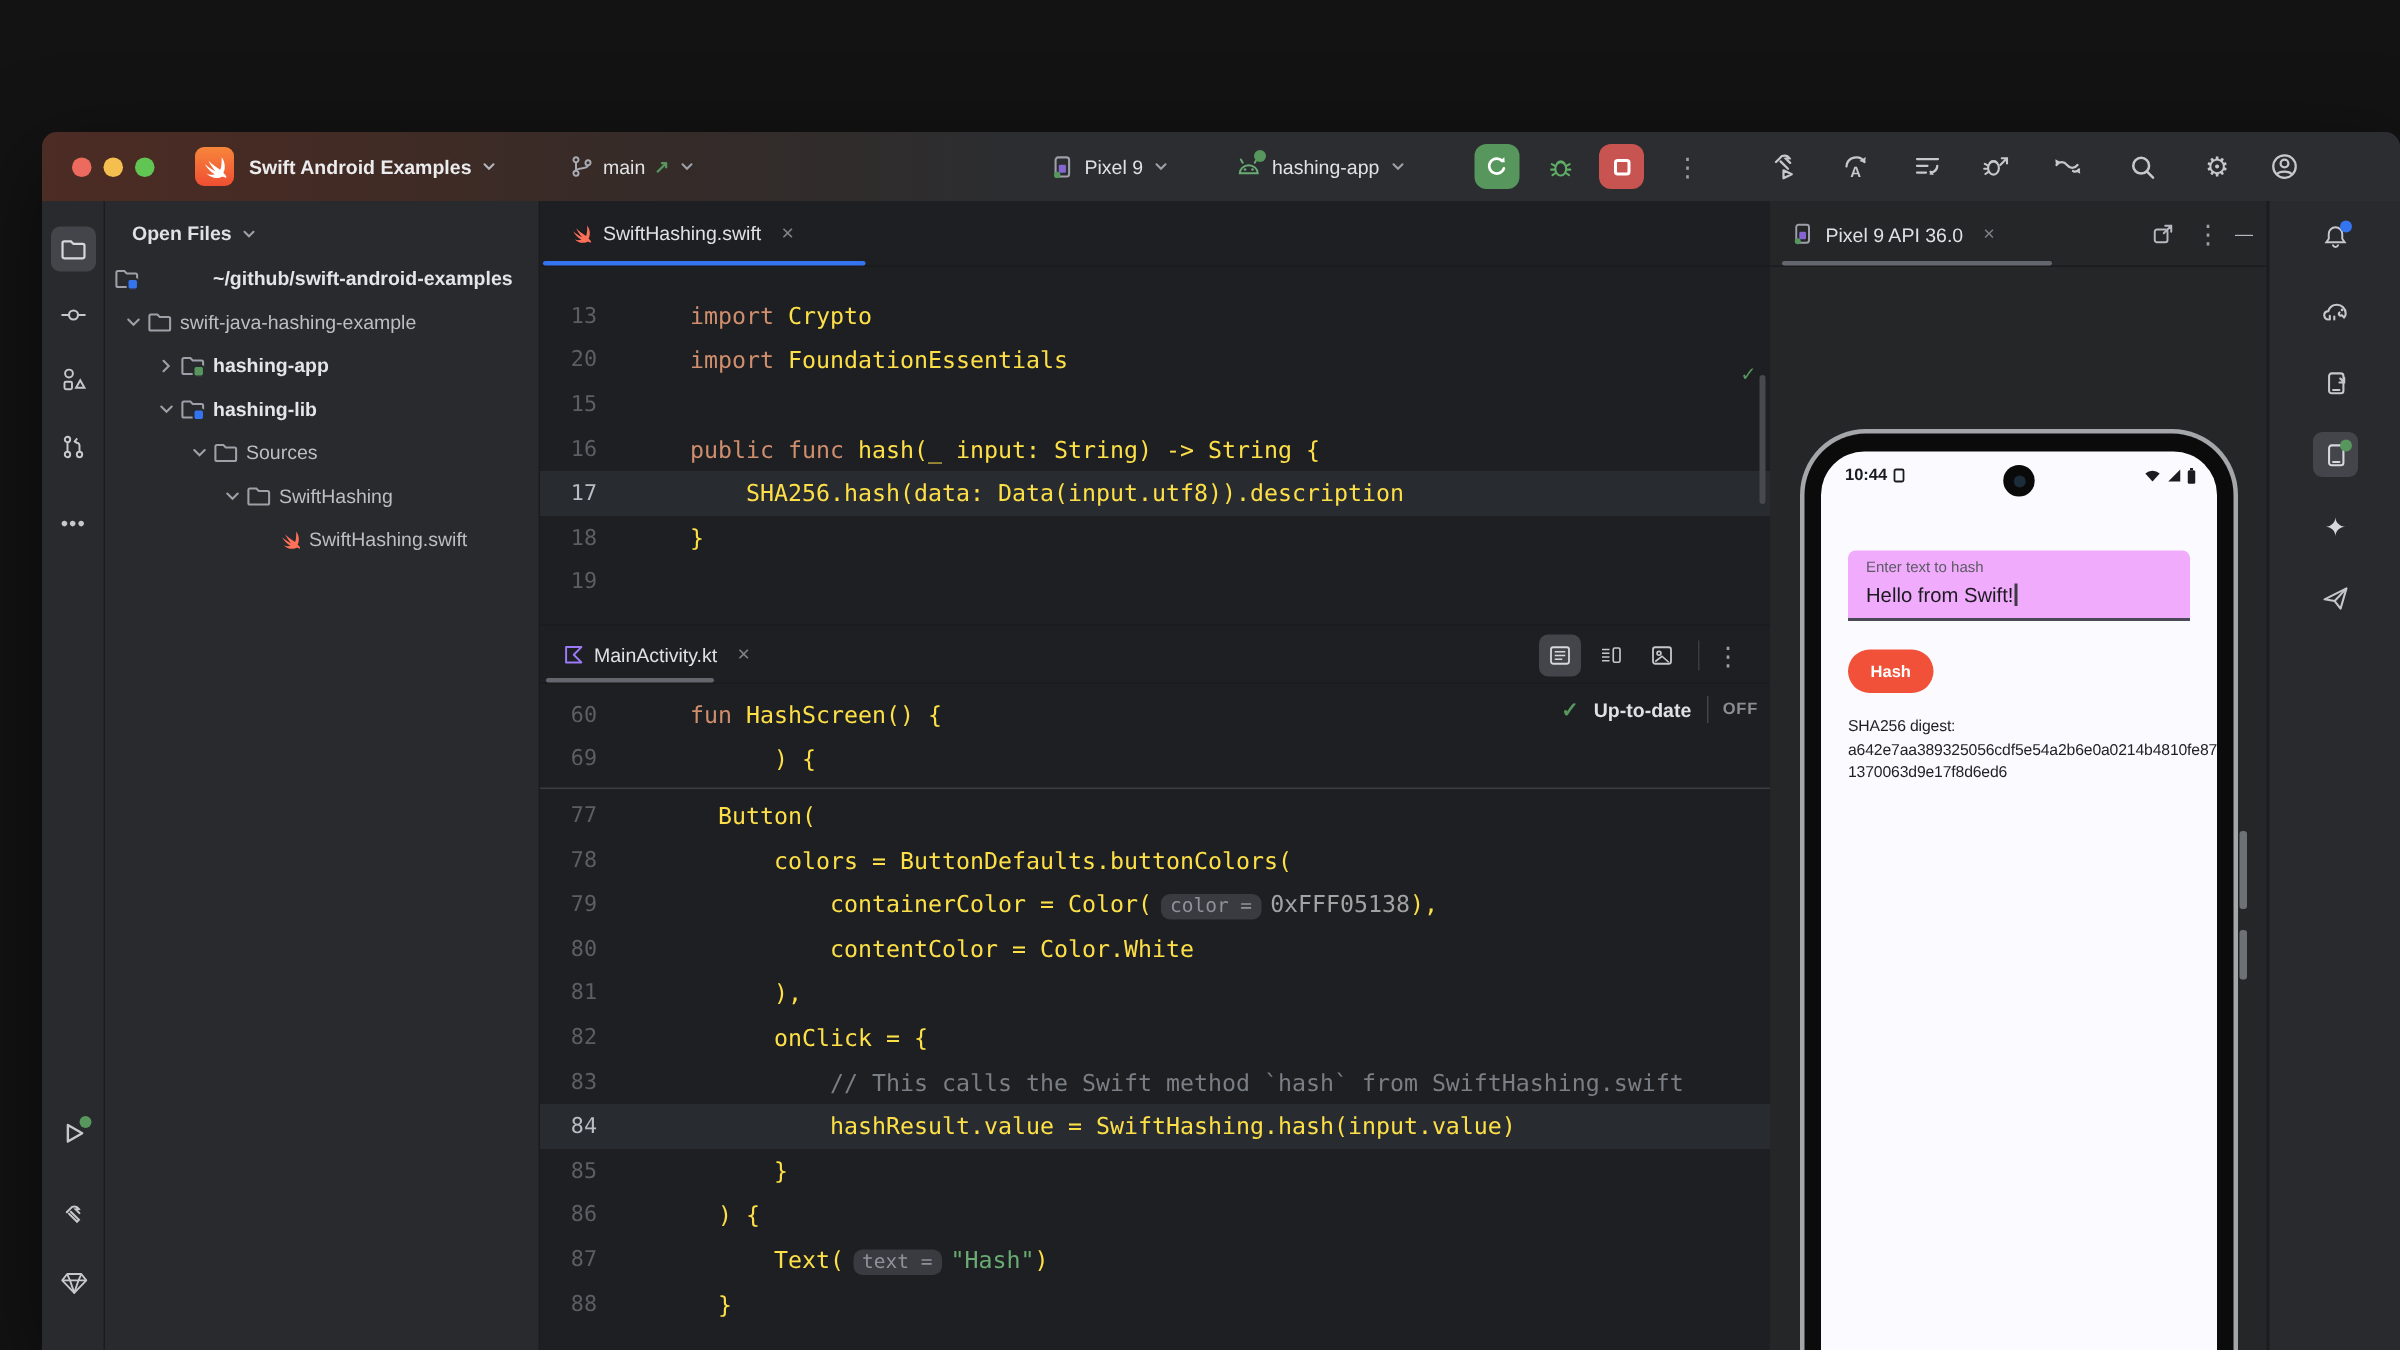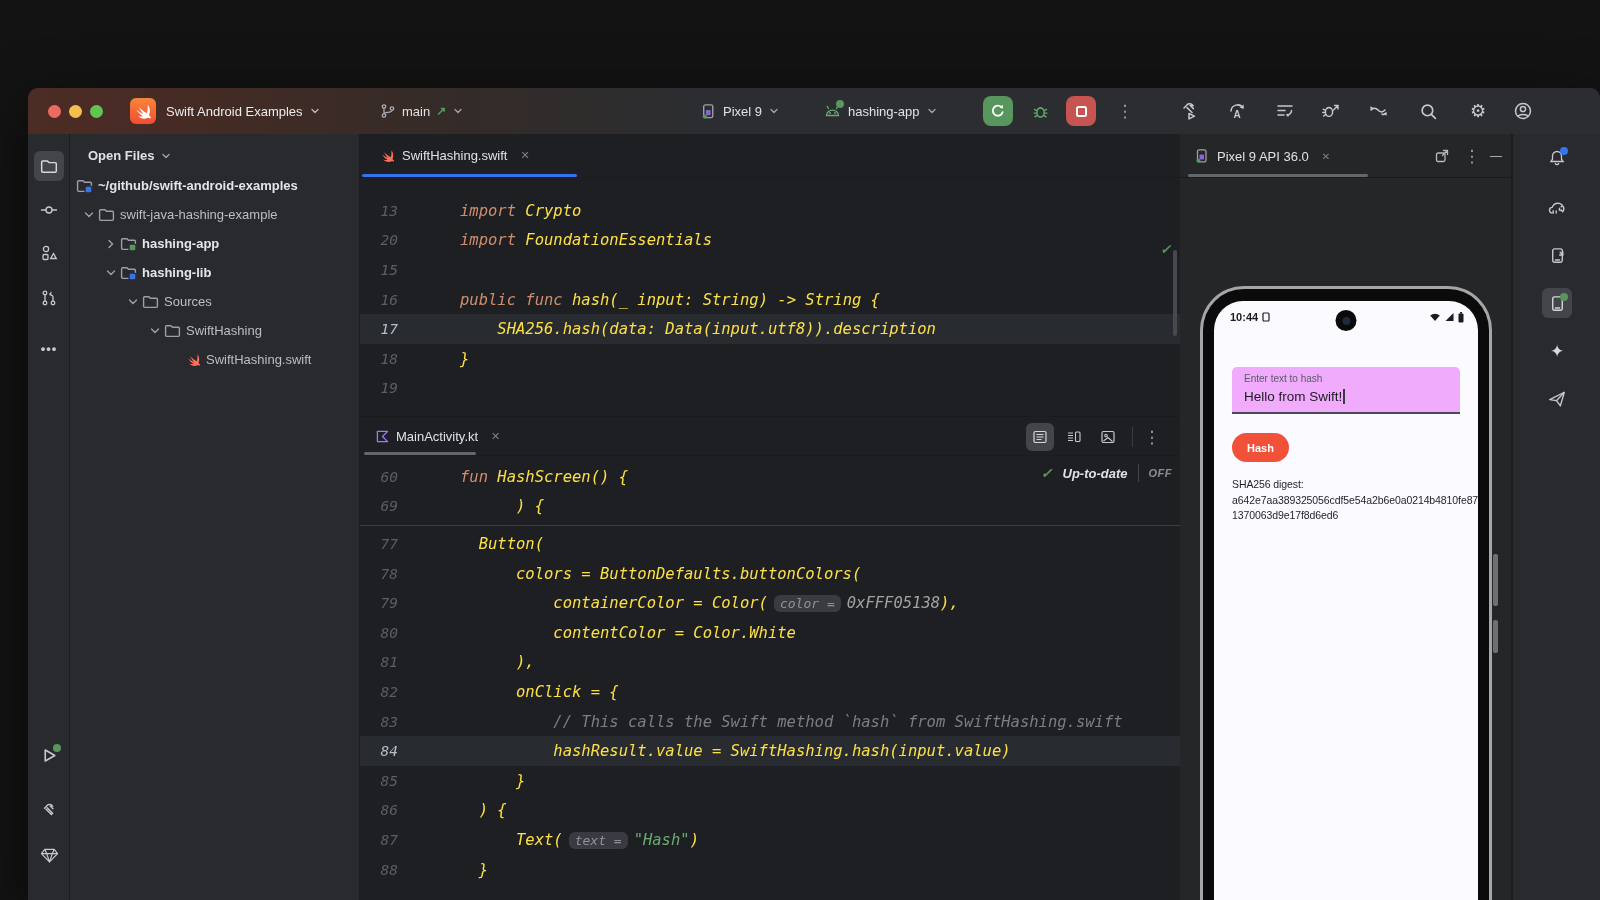--- a/index.html
+++ b/index.html
@@ -9,21 +9,21 @@
 
   
   .titlebar { position:absolute; left:0; top:0; right:0; height:46px;
     background:linear-gradient(90deg,#4c2c24 0%,#452b24 10%,#352b28 26%,#2b2d30 42%,#2b2d30 100%); }
   .traffic { position:absolute; left:20px; top:17px; display:flex; gap:8px; }
   .traffic span { width:13px; height:13px; border-radius:50%; display:block; }
   .t-red{background:#ed6a5e} .t-yellow{background:#f5bf4f} .t-green{background:#61c554}
   .app-icon { position:absolute; left:102px; top:10px; width:26px; height:26px; border-radius:6px;
     background:linear-gradient(180deg,#f7863b,#ef4e33); display:flex; align-items:center; justify-content:center; }
   .tb-group { position:absolute; top:0; height:46px; display:flex; align-items:center; gap:6px; color:#dfe1e5; font-size:13px; }
-  .tb-bold { font-weight:normal; color:#ebecee; }
+  .tb-bold { font-weight:bold; color:#ebecee; }
   .chev { display:inline-flex; }
   .green-arrow { color:#57965c; font-weight:bold; font-size:12px; }
   .sq-btn { position:absolute; top:8px; width:30px; height:30px; border-radius:8px; display:flex; align-items:center; justify-content:center; }
   .run-btn { background:#57965c; }
   .stop-btn { background:#c75450; }
   .stop-inner { width:11px; height:11px; border:2px solid #fff; border-radius:2.5px; }
   .kebab { color:#9da0a8; font-size:17px; line-height:1; }
   .tb-icon { position:absolute; top:10px; width:26px; height:26px; display:flex; align-items:center; justify-content:center; color:#c6c8cd; }
   .glyph18 { font-size:18px; color:#c6c8cd; line-height:1; }
 
@@ -44,21 +44,21 @@
   
   .editor-col { position:absolute; left:332px; top:46px; bottom:0; width:820px; background:#1e1f22; }
   .tabbar { position:absolute; left:0; right:0; height:44px; border-bottom:1px solid #1a1b1d; }
   .tabbar1 { top:0; }
   .tabbar2 { top:282px; height:40px; border-top:1px solid #1a1b1d; }
   .tab { position:absolute; left:0; top:0; bottom:0; display:flex; align-items:center; gap:7px; padding:0 14px 0 20px; color:#dfe1e5; font-size:13px; }
   .tab .close { color:#7e8086; font-size:11px; margin-left:6px; }
   .underline { position:absolute; bottom:0; height:3px; border-radius:2px; }
   .u-blue { left:2px; width:215px; background:#3574f0; }
   .u-gray2 { left:4px; width:112px; background:#63666d; }
-  .editor { position:absolute; left:0; right:0; font-family:"DejaVu Sans Mono", monospace; font-size:15.5px; color:#bcbec4; overflow:hidden;font-style:italic; }
+  .editor { position:absolute; left:0; right:0; font-family:"DejaVu Sans Mono", monospace; font-size:15.5px; color:#bcbec4; overflow:hidden; }
   .editor1 { top:44px; height:238px; padding-top:18px; }
   .editor2 { top:322px; bottom:0; padding-top:6px; }
   .code-line { height:29.6px; display:flex; align-items:center; white-space:pre; }
   .code-line.hl { background:#282b30; }
   .ln { width:38px; padding-left:12px; text-align:right; color:#5b5e64; flex:none; font-size:14.5px; }
   .code-line.hl .ln { color:#b8bcc4; }
   .code { margin-left:62px; }
   .tk-k{color:#cf8e6d} .tk-p{color:#fde047} .tk-s{color:#6aab73} .tk-c{color:#7a7e85} .tk-d{color:#a3a3a3}
   .tk-h{background:#393b40;color:#8f929a;border-radius:6px;padding:1px 6px;margin:0 6px;font-size:13px;}
   .fold-sep { height:8px; display:flex; align-items:center; }
@@ -326,21 +326,21 @@
   </div>
 
   <div class="project-panel">
     <div class="pp-header">
       <span>Open Files</span>
       <svg width="12" height="12" viewBox="0 0 12 12">
             <path d="M3 4.5 L6 7.5 L9 4.5" stroke="#9da0a8" stroke-width="1.4" fill="none" stroke-linecap="round"></path>
           </svg>
     </div>
     <div id="tree">
-          <div class="tree-row bold" style="padding-left: 6px;">
+          <div class="tree-row bold" style="padding-left: 6px; gap: 44px;">
             <span style="display:inline-flex">
               <svg width="17" height="15" viewBox="0 0 16 14">
                 <path d="M1.5 3.5 v8 a1 1 0 0 0 1 1 h11 a1 1 0 0 0 1-1 v-6.5 a1 1 0 0 0-1-1 H8 L6.5 2.5 H2.5 a1 1 0 0 0-1 1 Z" stroke="#9da0a8" stroke-width="1.3" fill="none"></path>
                 <rect x="8.5" y="7.5" width="6.5" height="6.5" rx="1.6" fill="#3574f0" stroke="#282a2d" stroke-width="1.2"></rect>
               </svg>
             </span>
             <span class="lbl">~/github/swift-android-examples</span>
           </div>
           <div class="tree-row" style="padding-left: 10px;">
             <span class="tr-chev">

